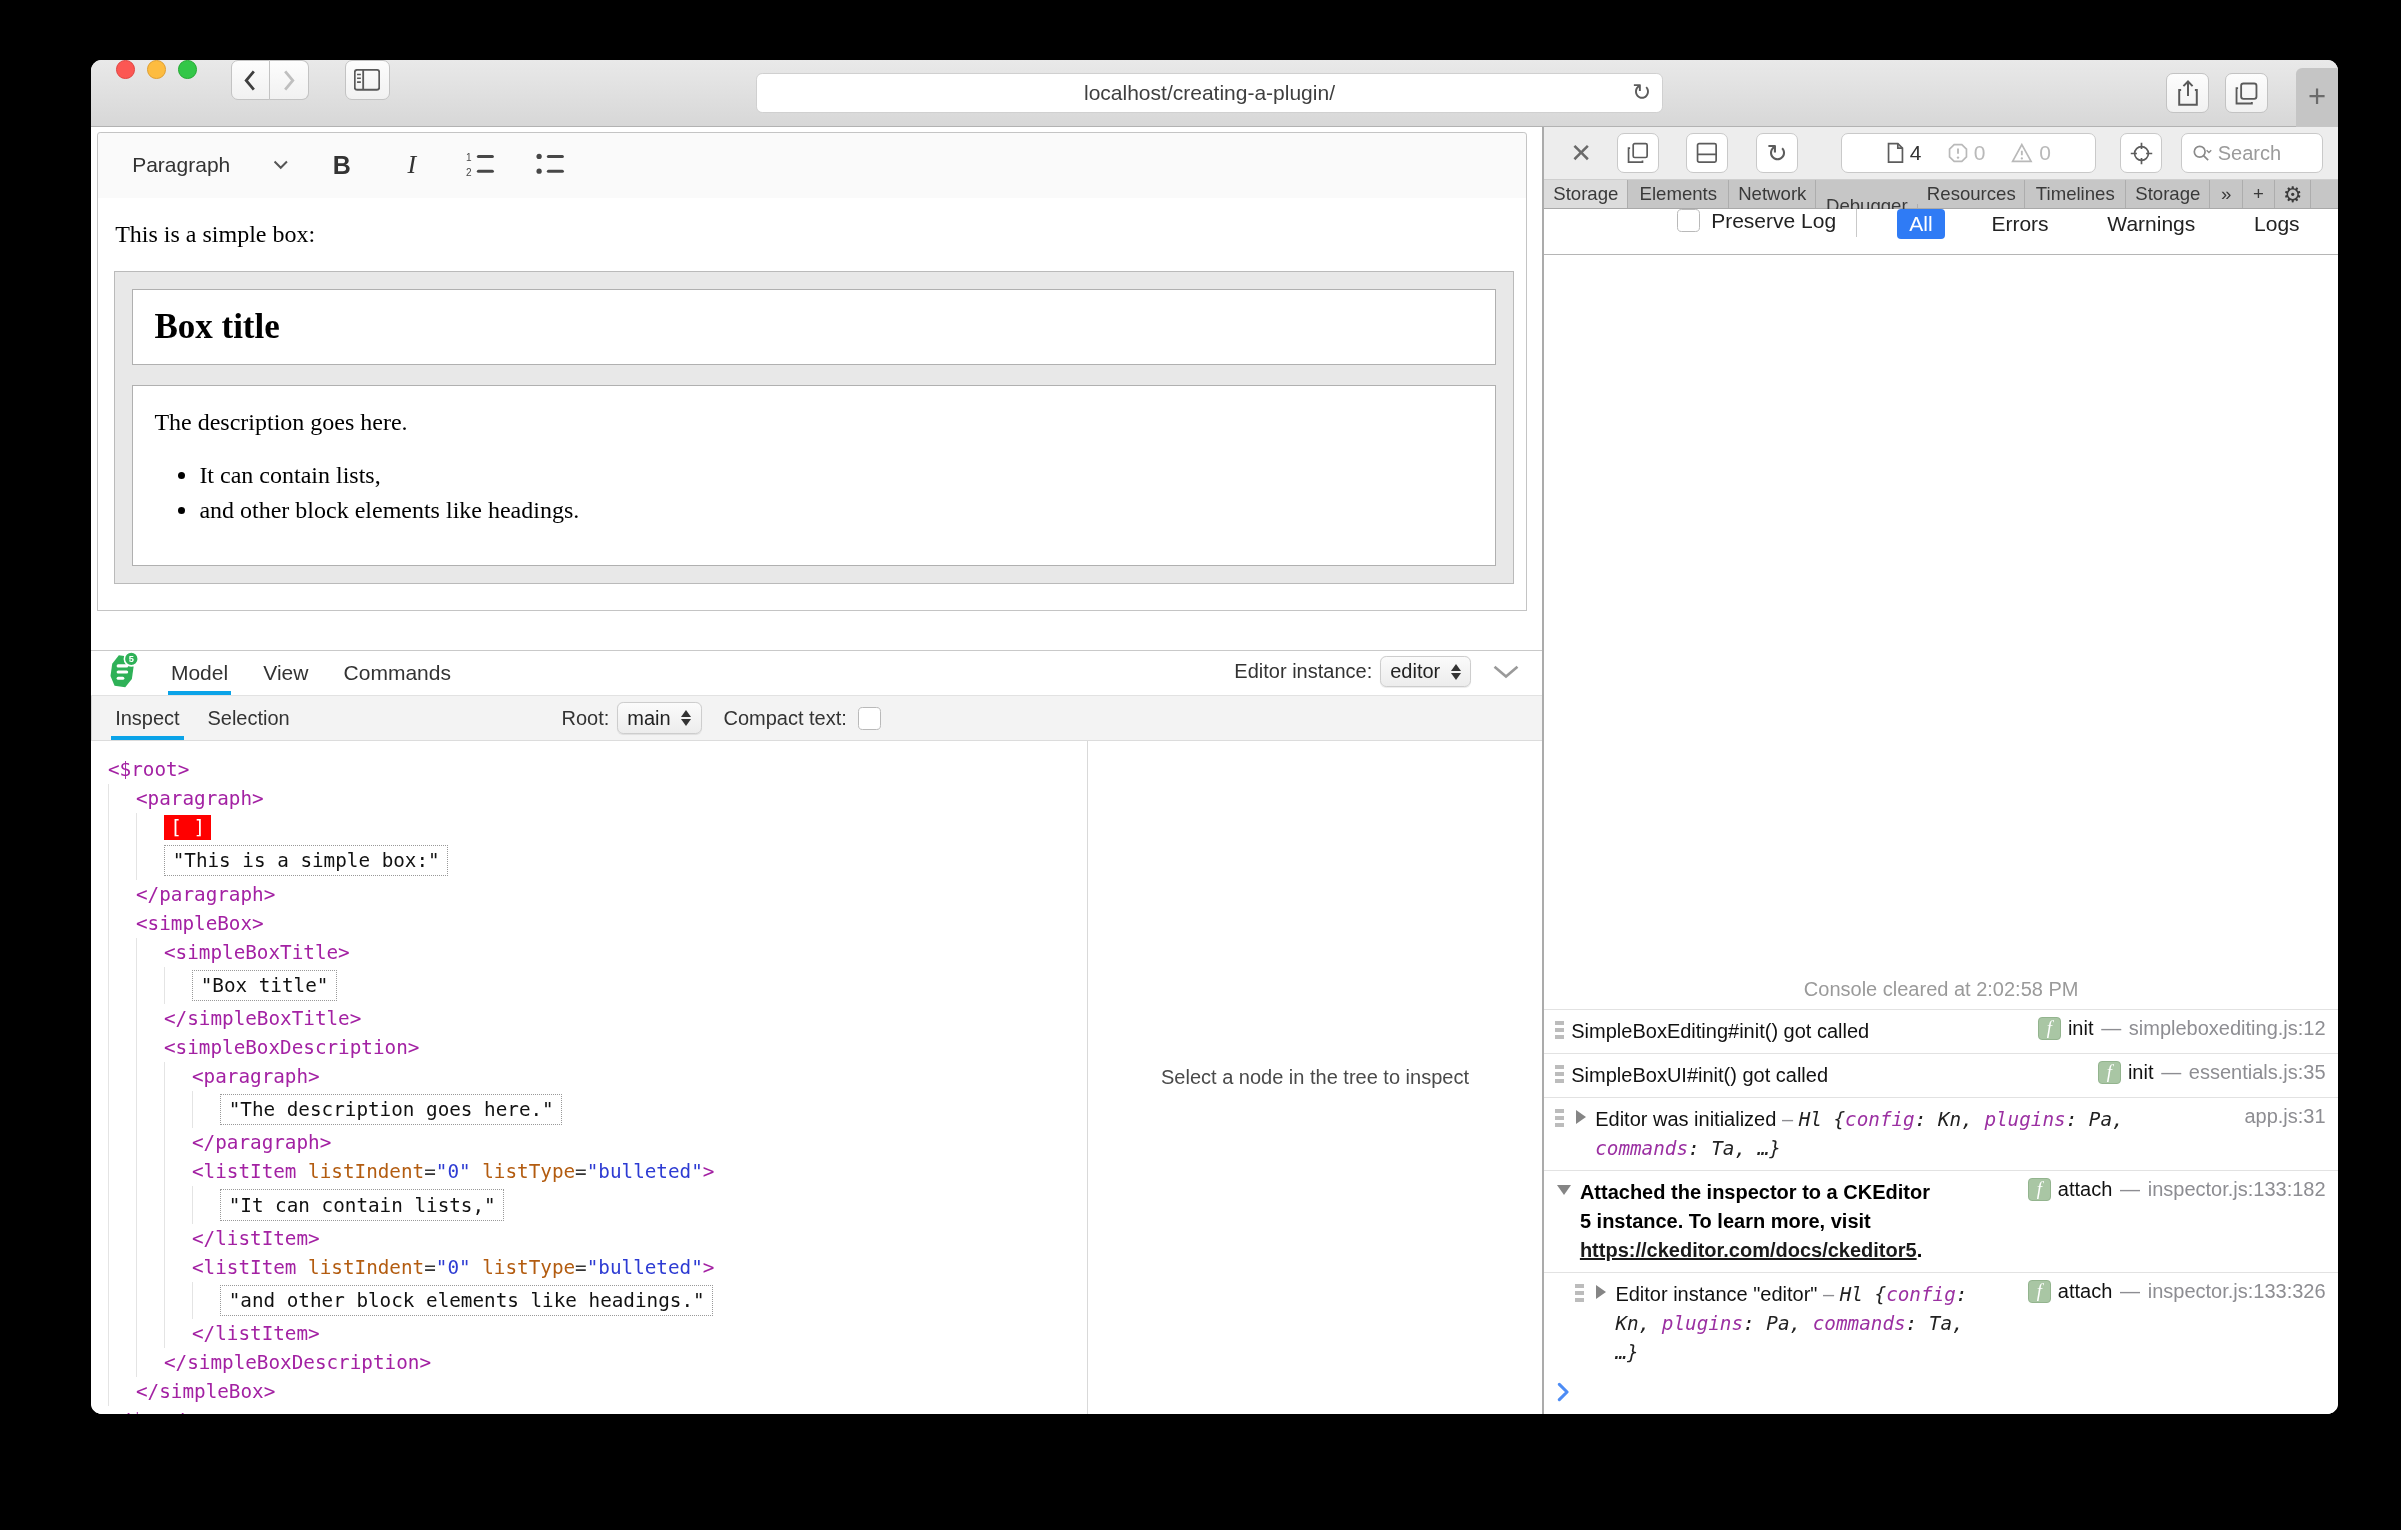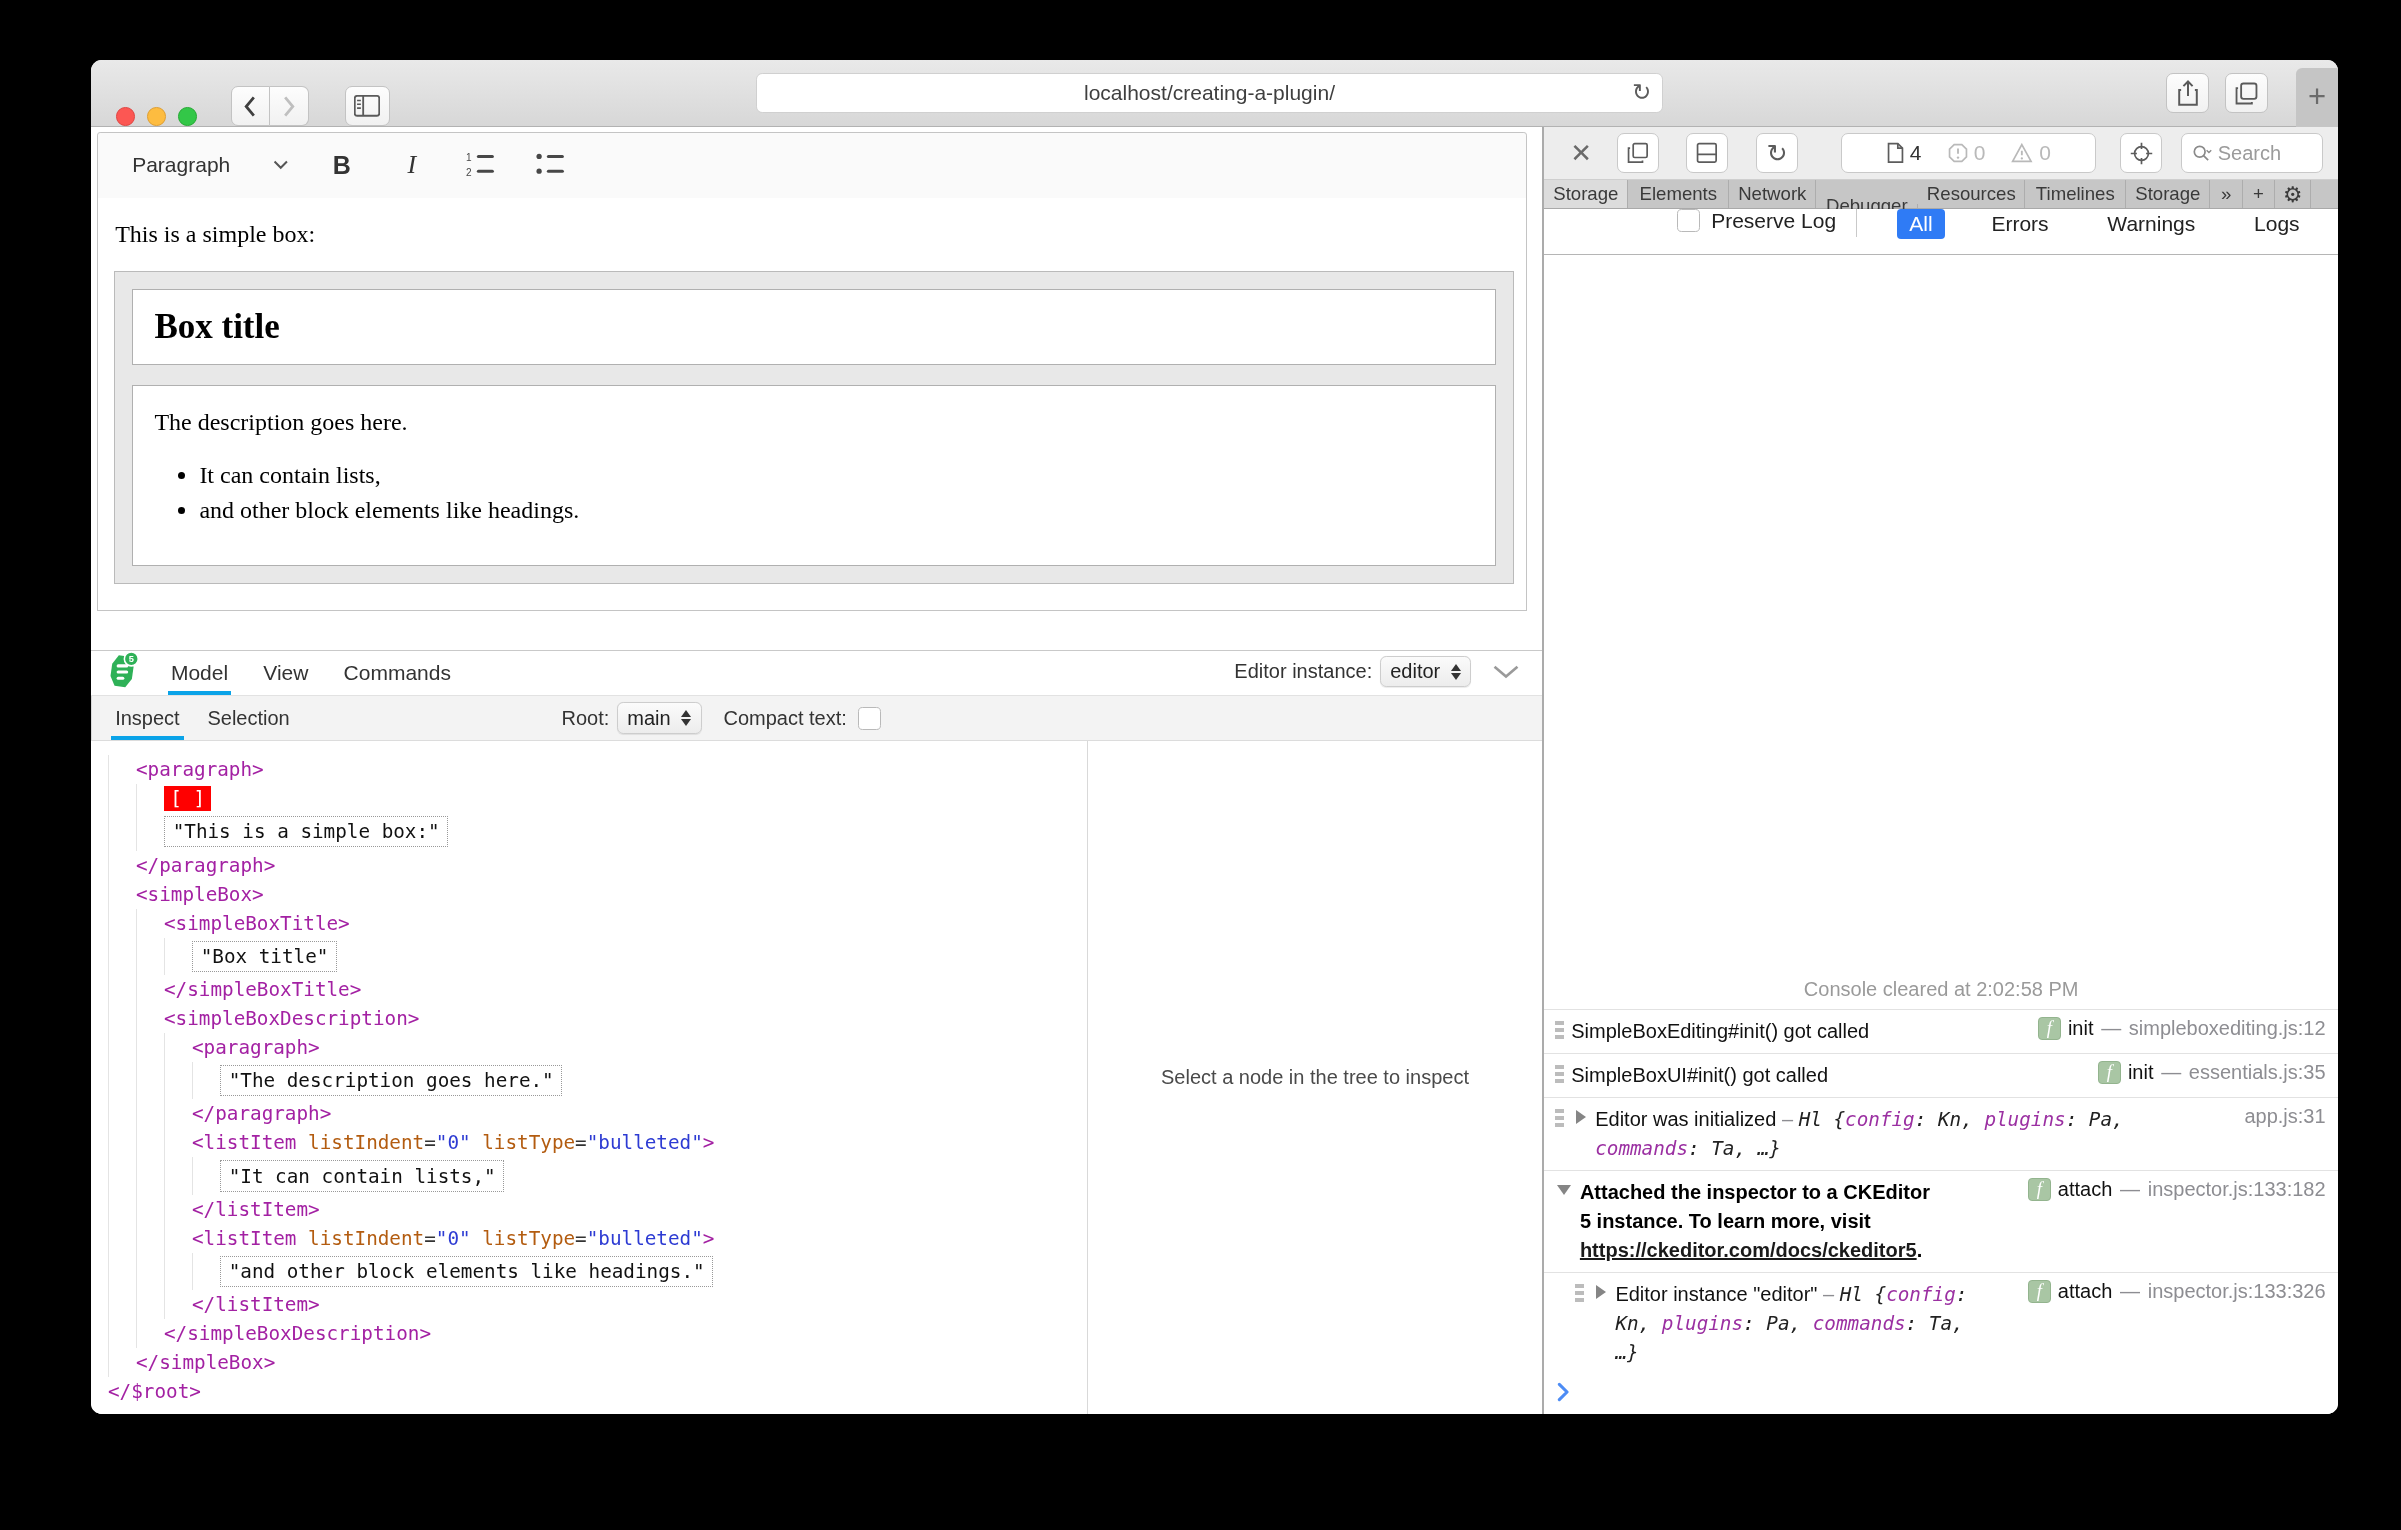--- a/index.html
+++ b/index.html
@@ -1,20 +1,20 @@
 <!DOCTYPE html>
 <html style="font-size:12.4px"><head>
 <meta charset="utf-8">
 <style>
   html,body{margin:0;padding:0;background:#000;width:2401px;height:1530px;font-family:"Liberation Sans",sans-serif;-webkit-font-smoothing:antialiased;}
   *{box-sizing:border-box;}
   #window{position:absolute;left:91px;top:60px;width:2247px;height:1354px;background:#fff;border-radius:10.8px;overflow:hidden;}
 
   
-  #titlebar{position:relative;height:67px;background:linear-gradient(#e9e9e9,#d7d7d7);border-bottom:0.8px solid #b2b2b2;display:flex;align-items:flex-end;}
+  #titlebar{position:relative;height:67px;background:linear-gradient(#e9e9e9,#d7d7d7);border-bottom:0.8px solid #b2b2b2;display:flex;align-items:flex-start;}
   .tl{width:18.6px;height:18.6px;border-radius:50%;margin-right:12.4px;}
   .tl.red{background:#fc5753;border:0.8px solid #df4744;margin-left:25px;}
   .tl.yellow{background:#fdbc40;border:0.8px solid #de9f34;}
   .tl.green{background:#33c748;border:0.8px solid #27aa35;}
   .tbtn{height:40px;border-radius:7px;background:linear-gradient(#fdfdfd,#f1f1f1);border:0.8px solid #c3c3c3;display:flex;align-items:center;justify-content:center;color:#4a4a4a;}
   .navgrp{display:flex;margin-left:21.7px;}
   .navgrp .tbtn{width:39px;border-radius:0;}
   .navgrp .tbtn:first-child{border-radius:7px 0 0 7px;}
   .navgrp .tbtn:last-child{border-radius:0 7px 7px 0;border-left:none;}
   #sidebar-btn{width:45px;margin-left:36px;}
@@ -262,20 +262,23 @@
                   <i class="dn"></i>
                 </span>
             </span>
             <span class="lbl" style="margin-left:21.7px">Compact text:</span>
             <span id="compact-cb"></span>
           </div>
         </div>
         <div id="ck-body">
           <div id="model-tree">
               <div class="trow">
+                <span class="sg-tag">&lt;$root&gt;</span>
+              </div>
+              <div class="trow">
                 <span class="guide"></span>
                 <span class="sg-tag">&lt;paragraph&gt;</span>
               </div>
               <div class="trow">
                 <span class="guide"></span>
                 <span class="guide"></span>
                 <span class="sg-sel">[ ]</span>
               </div>
               <div class="trow">
                 <span class="guide"></span>

